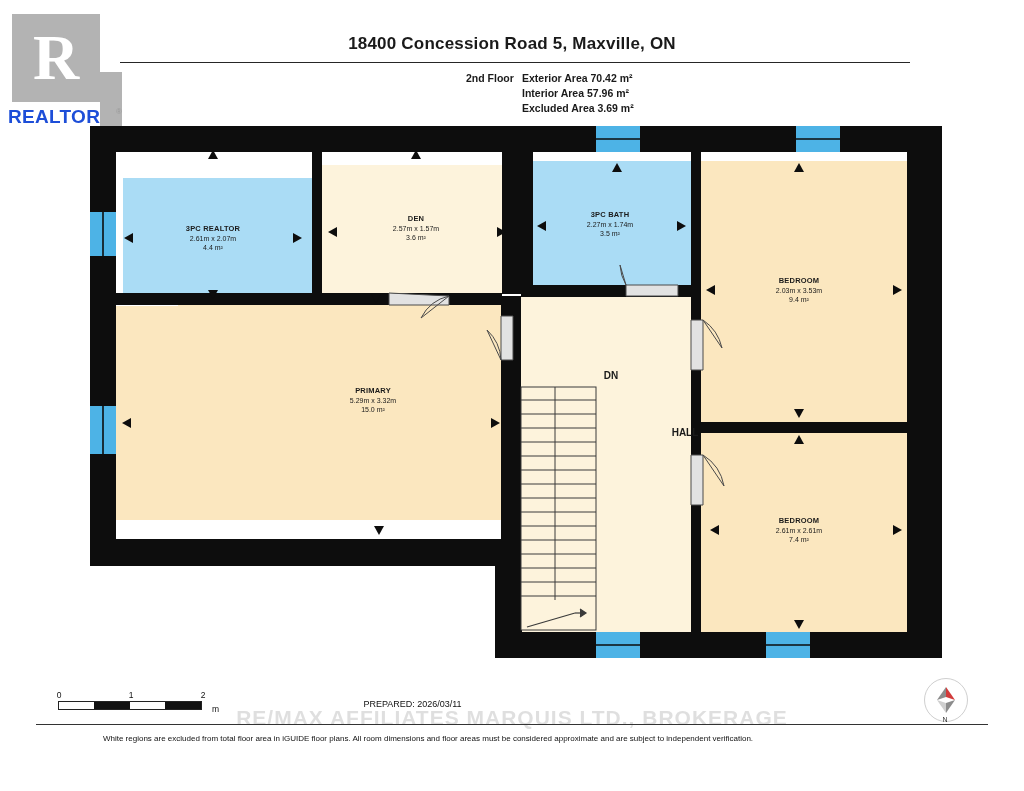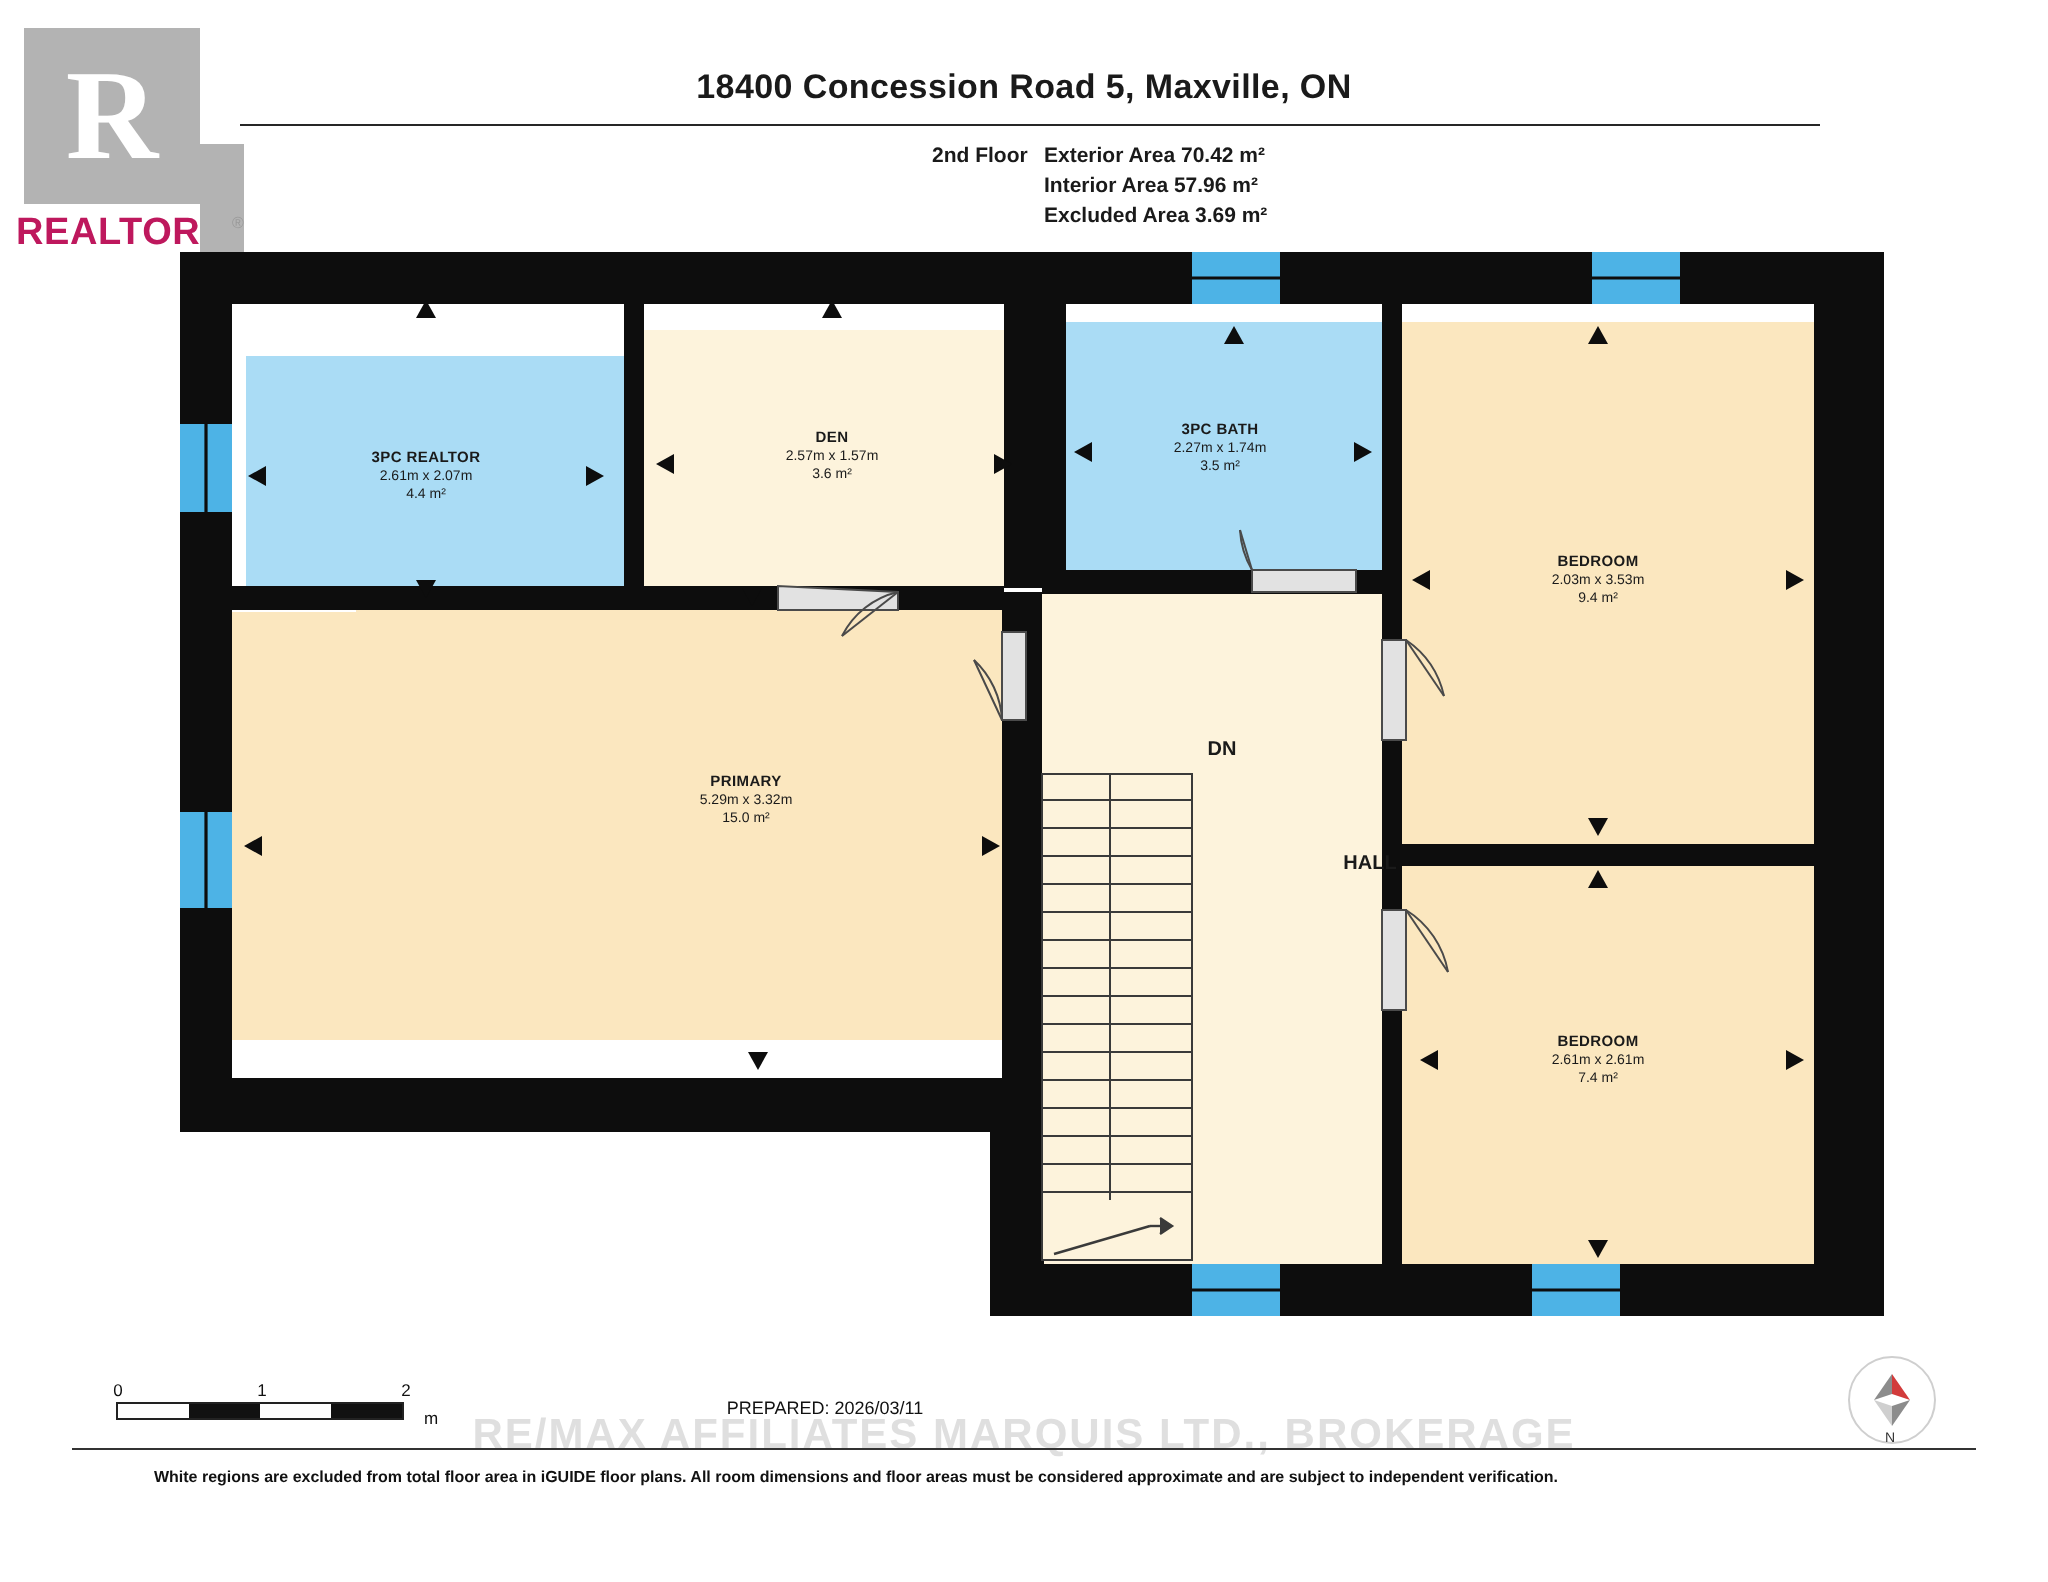--- a/index.html
+++ b/index.html
@@ -79,21 +79,21 @@
     width: 22px;
     height: 70px;
     background: #b3b3b3;
   }
   .realtor .r-word {
     position: absolute;
     left: 0px;
     top: 92px;
     font-size: 19px;
     font-weight: bold;
-    color: #be185d;
+    color: #1d4ed8;
     letter-spacing: 0.3px;
   }
   .realtor .r-reg {
     position: absolute;
     left: 108px;
     top: 93px;
     font-size: 8px;
     color: #9a9a9a;
   }
 
@@ -172,21 +172,20 @@
     background: #333;
   }
   .disclaimer {
     position: absolute;
     left: 0;
     top: 734px;
     width: 856px;
     text-align: center;
     font-size: 8px;
     color: #111;
-    font-weight: bold;
   }
   .big-watermark {
     position: absolute;
     left: 0;
     top: 706px;
     width: 1024px;
     text-align: center;
     font-size: 21px;
     font-weight: bold;
     letter-spacing: 1px;

